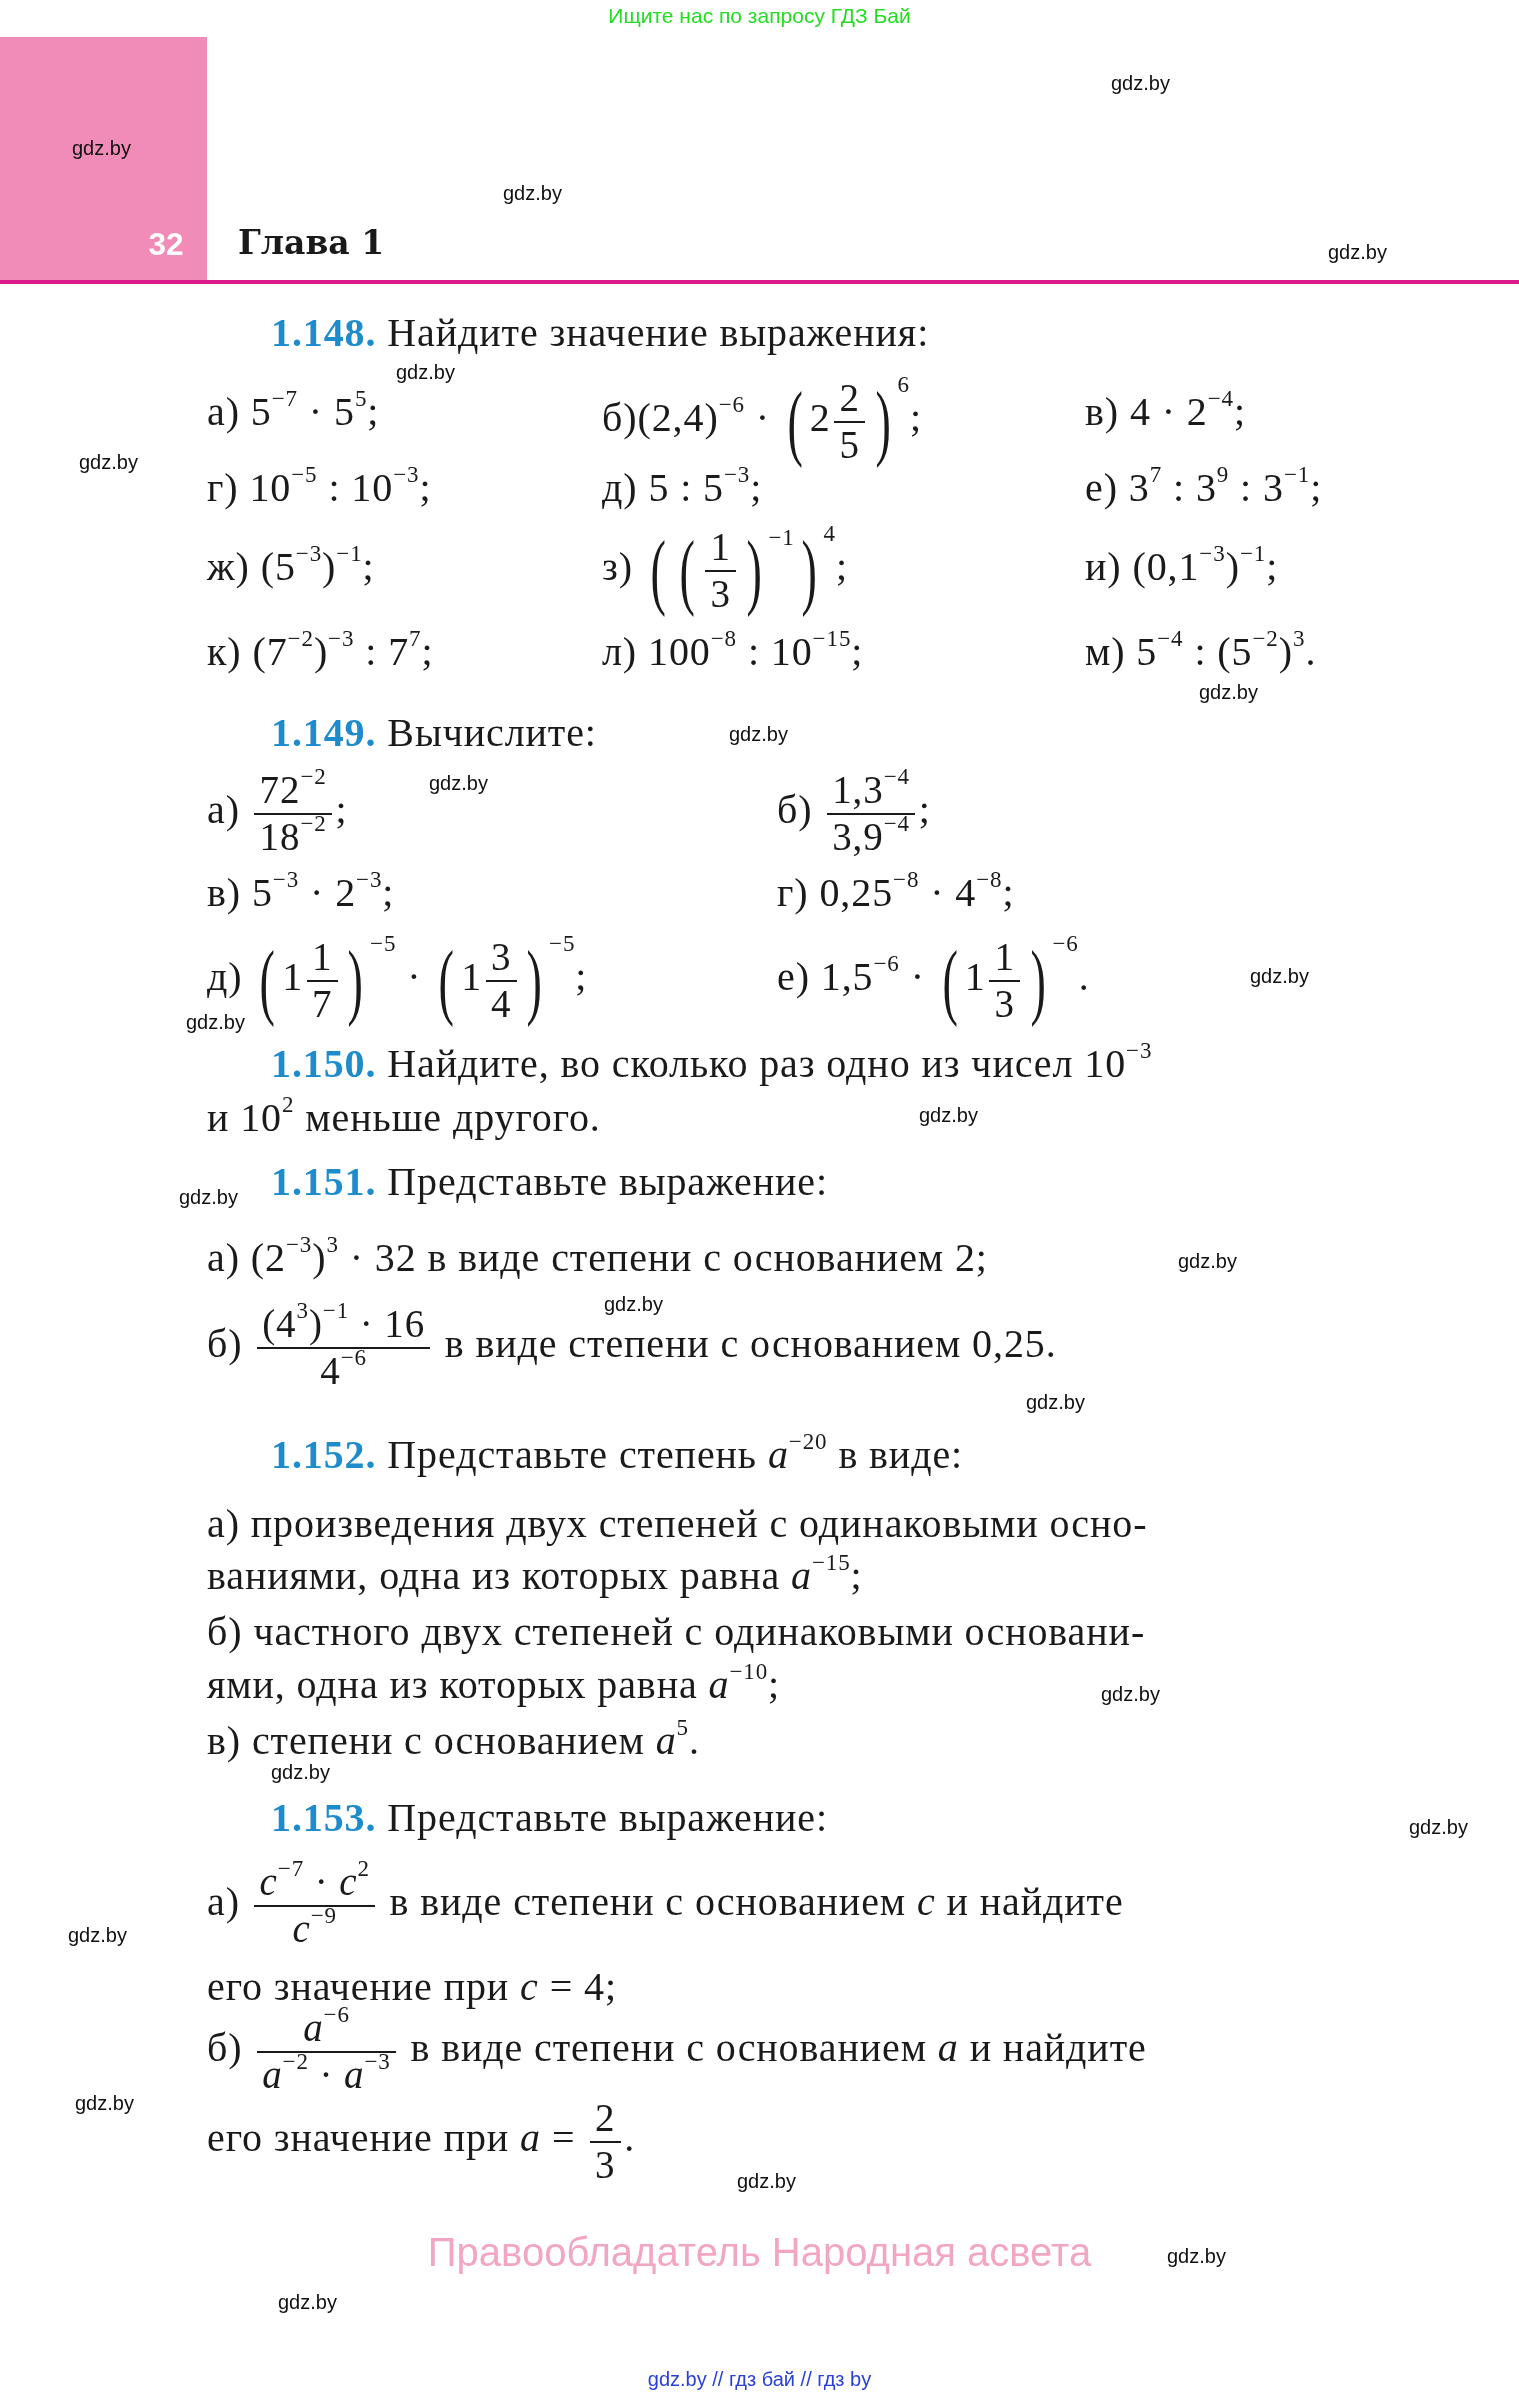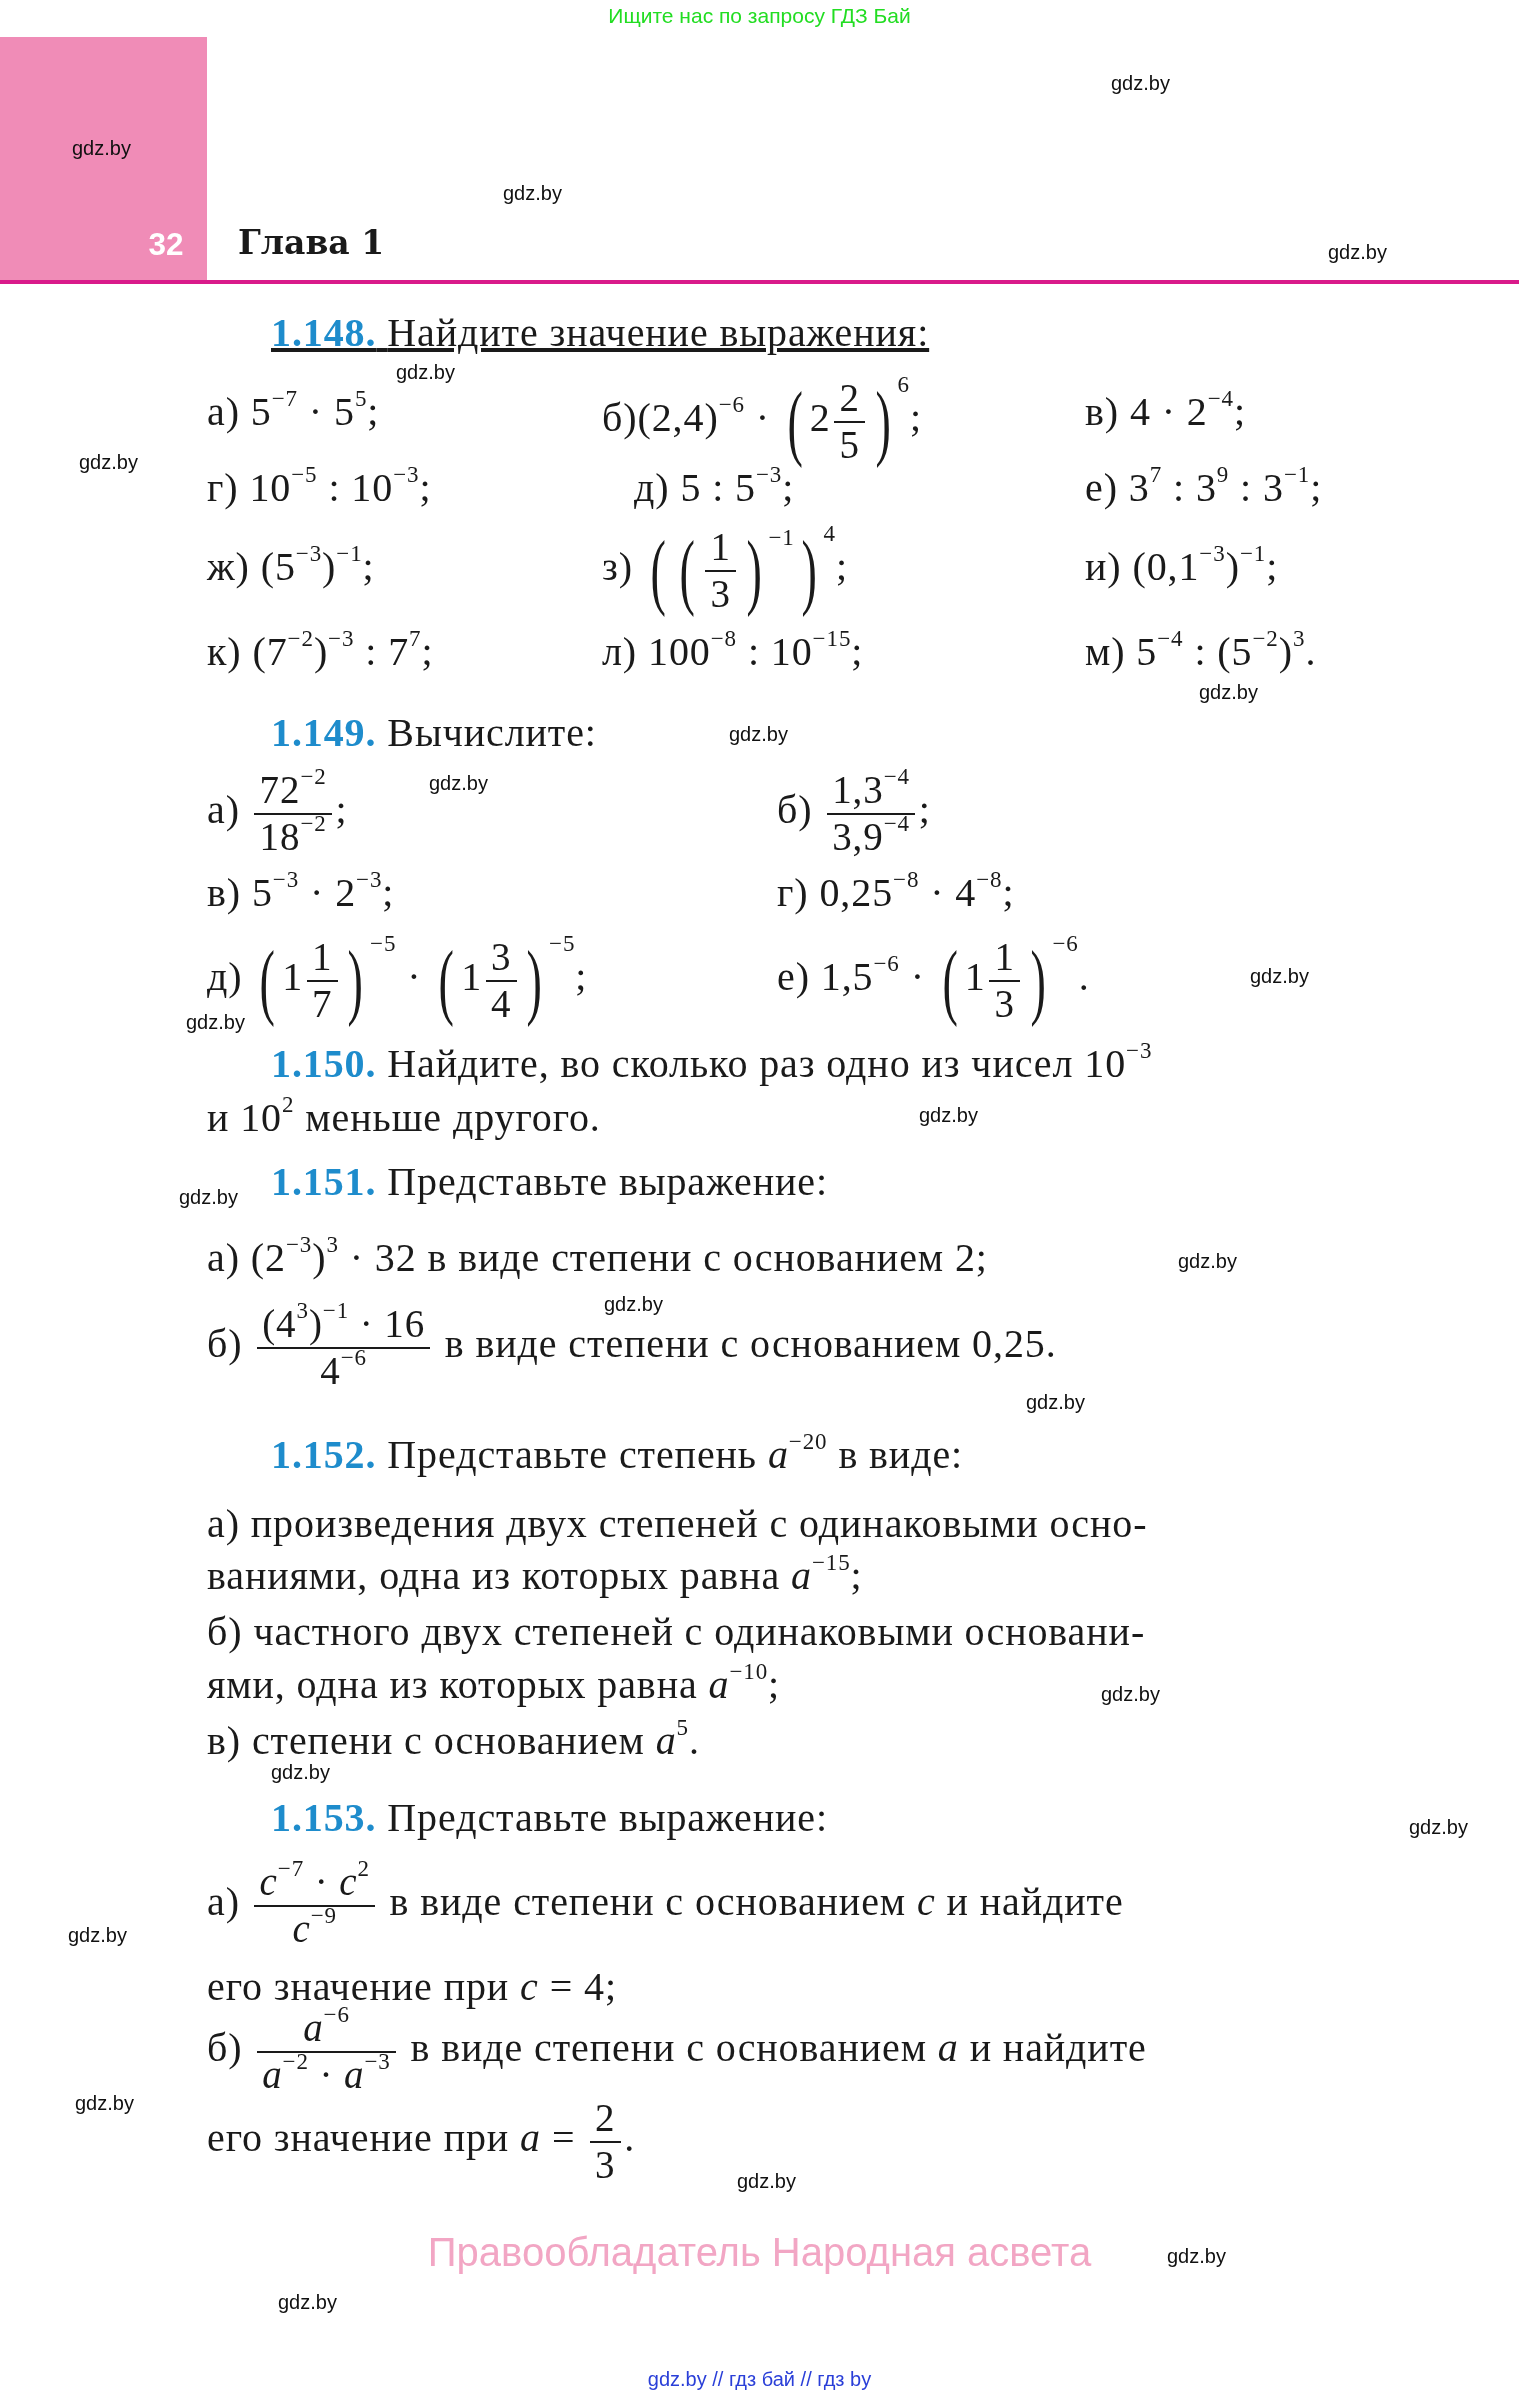--- a/index.html
+++ b/index.html
@@ -55,21 +55,21 @@
 <div class="abs wm" style="left:1026px;top:1391px;">gdz.by</div>
 <div class="abs wm" style="left:1101px;top:1683px;">gdz.by</div>
 <div class="abs wm" style="left:271px;top:1761px;">gdz.by</div>
 <div class="abs wm" style="left:1409px;top:1816px;">gdz.by</div>
 <div class="abs wm" style="left:68px;top:1924px;">gdz.by</div>
 <div class="abs wm" style="left:75px;top:2092px;">gdz.by</div>
 <div class="abs wm" style="left:737px;top:2170px;">gdz.by</div>
 <div class="abs wm" style="left:1167px;top:2245px;">gdz.by</div>
 <div class="abs wm" style="left:278px;top:2291px;">gdz.by</div>
 
-<div class="abs line" style="left:271px;top:313px;text-decoration:underline;">
+<div class="abs line" style="left:271px;top:313px;">
   <span class="tnum">1.148.</span>
   <span>Найдите значение выражения:</span>
 </div>
 
 <div class="abs line" style="left:207px;top:392px;">
   <span>а)</span>
   5<sup>−7</sup> · 5<sup>5</sup>;
 </div>
 <div class="abs line" style="left:602px;top:376px;">
   <span>б)</span>(2,4)<sup>−6</sup> ·
@@ -77,21 +77,21 @@
 </div>
 <div class="abs line" style="left:1085px;top:392px;">
   <span>в)</span>
   4 · 2<sup>−4</sup>;
 </div>
 
 <div class="abs line" style="left:207px;top:468px;">
   <span>г)</span>
   10<sup>−5</sup> : 10<sup>−3</sup>;
 </div>
-<div class="abs line" style="left:602px;top:468px;margin-left:32px;">
+<div class="abs line" style="left:602px;top:468px;">
   <span>д)</span>
   5 : 5<sup>−3</sup>;
 </div>
 <div class="abs line" style="left:1085px;top:468px;">
   <span>е)</span>
   3<sup>7</sup> : 3<sup>9</sup> : 3<sup>−1</sup>;
 </div>
 
 <div class="abs line" style="left:207px;top:547px;">
   <span>ж)</span>

